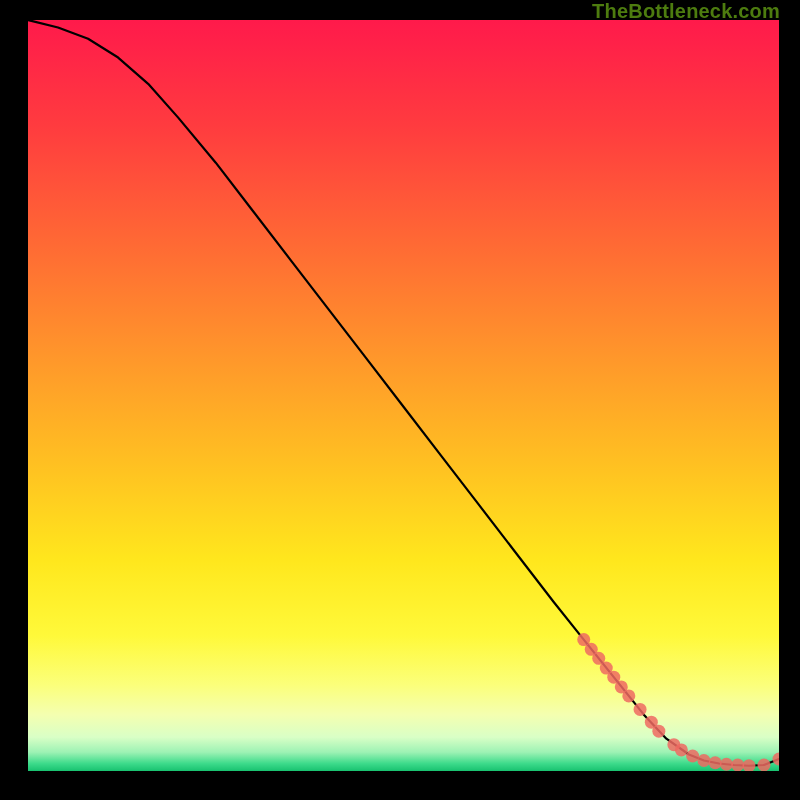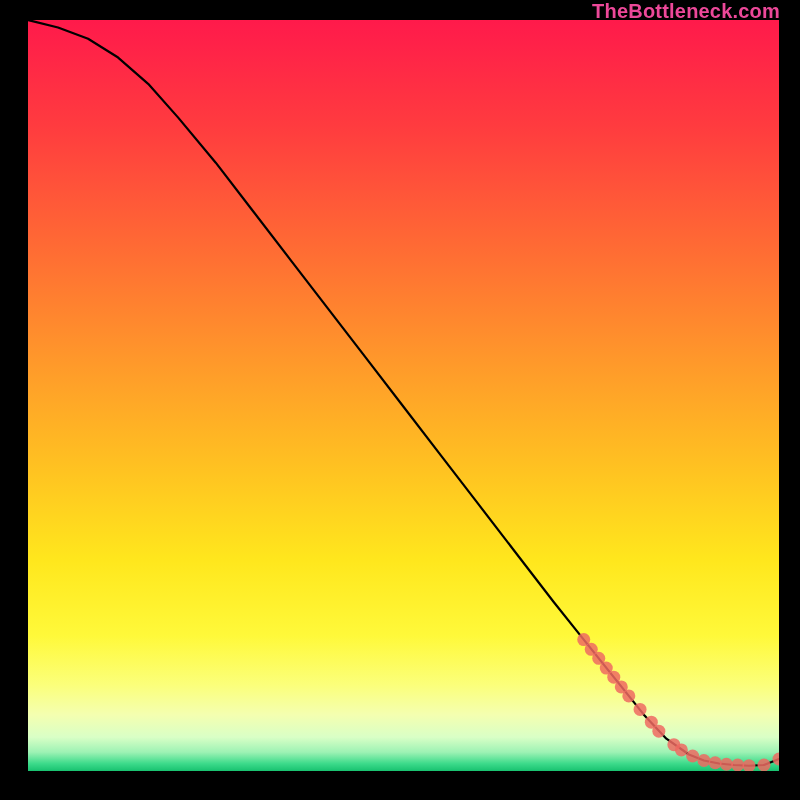--- a/index.html
+++ b/index.html
@@ -26,21 +26,21 @@
   }
   .plot svg {
     display: block;
     width: 751px;
     height: 751px;
   }
   .watermark {
     position: absolute;
     top: 0px;
     right: 20px;
-    color: #ec4899;
+    color: #4d7c0f;
     font-size: 20px;
     font-weight: 600;
     letter-spacing: 0.2px;
     user-select: none;
   }
 </style>
 </head>
 <body>
 
 <div class="stage">

